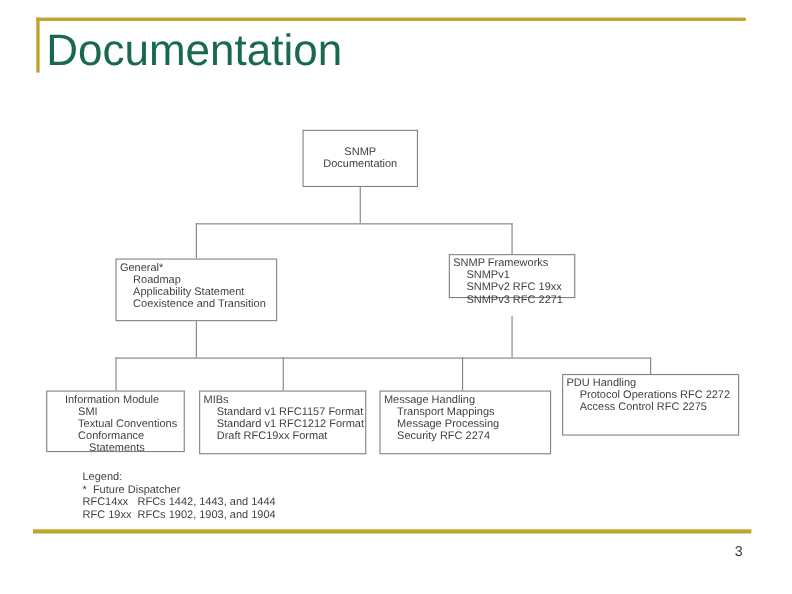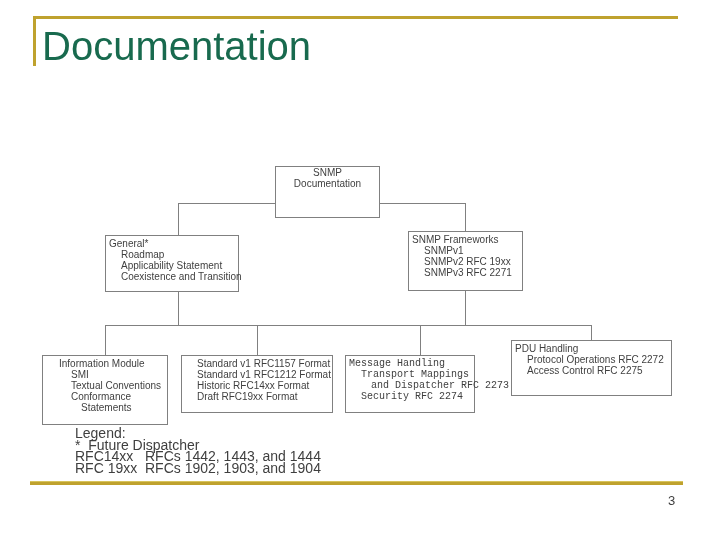--- a/index.html
+++ b/index.html
@@ -17,27 +17,27 @@
   }
   
   .box{
     position:absolute;border:1px solid #808080;background:#ffffff;
     color:#3f3f3f;font-size:10px;line-height:11px;
     padding:2px 2px 0 3px;box-sizing:border-box;white-space:nowrap;
   }
   .box .t{margin:0;}
   .box .i1{padding-left:12px;}
   .box .i2{padding-left:22px;}
-  .root-box{display:flex;flex-direction:column;justify-content:flex-start;text-align:center;padding:0;margin-top:48px;}
+  .root-box{display:flex;flex-direction:column;justify-content:center;text-align:center;padding:0;}
   
   .cl{position:absolute;background:#808080;}
   
   .legend{
     position:absolute;left:75px;top:428px;color:#3f3f3f;
-    font-size:14px;line-height:11.5px;
+    font-size:10px;line-height:11.5px;
   }
   .legend div{white-space:pre;}
   
   .bottom-rule{position:absolute;left:30px;top:481px;width:653px;height:4px;background:#bfa22e;border-top:1px solid #d8c45c;box-sizing:border-box;}
   .page-number{position:absolute;left:668px;top:493px;font-size:13px;color:#404040;}
 </style>
 </head>
 <body>
 
 <div class="slide">
@@ -58,53 +58,53 @@
     <div class="cl" style="left:105px;top:325px;width:1px;height:30px;"></div>
     <div class="cl" style="left:257px;top:325px;width:1px;height:30px;"></div>
     <div class="cl" style="left:420px;top:325px;width:1px;height:30px;"></div>
     <div class="cl" style="left:591px;top:325px;width:1px;height:33px;"></div>
 
     <div class="box root-box" style="left:275px;top:118px;width:105px;height:52px;">
       <div>SNMP</div>
       <div>Documentation</div>
     </div>
 
-    <div class="box" style="left:105px;top:235px;width:134px;height:57px;">
+    <div class="box" style="left:105px;top:235px;width:147px;height:57px;">
       <div class="t">General*</div>
       <div class="i1">Roadmap</div>
       <div class="i1">Applicability Statement</div>
       <div class="i1">Coexistence and Transition</div>
     </div>
 
-    <div class="box" style="left:408px;top:231px;width:115px;height:60px;">
+    <div class="box" style="left:408px;top:231px;width:115px;height:40px;">
       <div class="t">SNMP Frameworks</div>
       <div class="i1">SNMPv1</div>
       <div class="i1">SNMPv2 RFC 19xx</div>
       <div class="i1">SNMPv3 RFC 2271</div>
     </div>
 
-    <div class="box" style="left:42px;top:355px;width:126px;height:70px;padding-left:16px;">
+    <div class="box" style="left:42px;top:355px;width:126px;height:56px;padding-left:16px;">
       <div class="t">Information Module</div>
       <div class="i1">SMI</div>
       <div class="i1">Textual Conventions</div>
       <div class="i1">Conformance</div>
       <div class="i2">Statements</div>
     </div>
 
     <div class="box" style="left:181px;top:355px;width:152px;height:58px;">
+      <div class="t">MIBs</div>
       <div class="i1">Standard v1 RFC1157 Format</div>
       <div class="i1">Standard v1 RFC1212 Format</div>
-      <div class="i1">Historic RFC14xx Format</div>
       <div class="i1">Draft RFC19xx Format</div>
     </div>
 
-    <div class="box" style="left:345px;top:355px;width:130px;height:58px;font-family:Liberation Mono, monospace;">
+    <div class="box" style="left:345px;top:355px;width:156px;height:58px;">
       <div class="t">Message Handling</div>
       <div class="i1">Transport Mappings</div>
-      <div class="i2">and Dispatcher RFC 2273</div>
+      <div class="i1">Message Processing</div>
       <div class="i1">Security RFC 2274</div>
     </div>
 
     <div class="box" style="left:511px;top:340px;width:161px;height:56px;">
       <div class="t">PDU Handling</div>
       <div class="i1">Protocol Operations RFC 2272</div>
       <div class="i1">Access Control RFC 2275</div>
     </div>
 
     <div class="legend">

